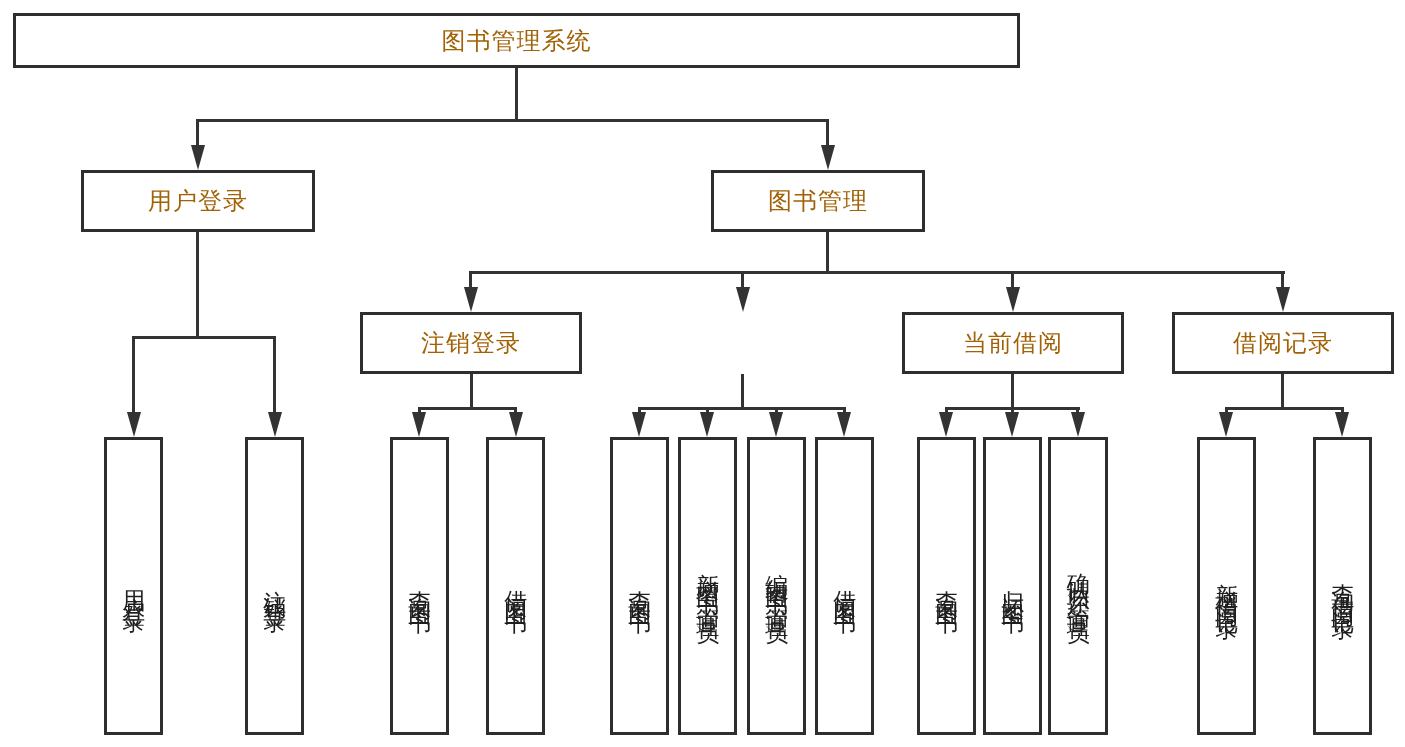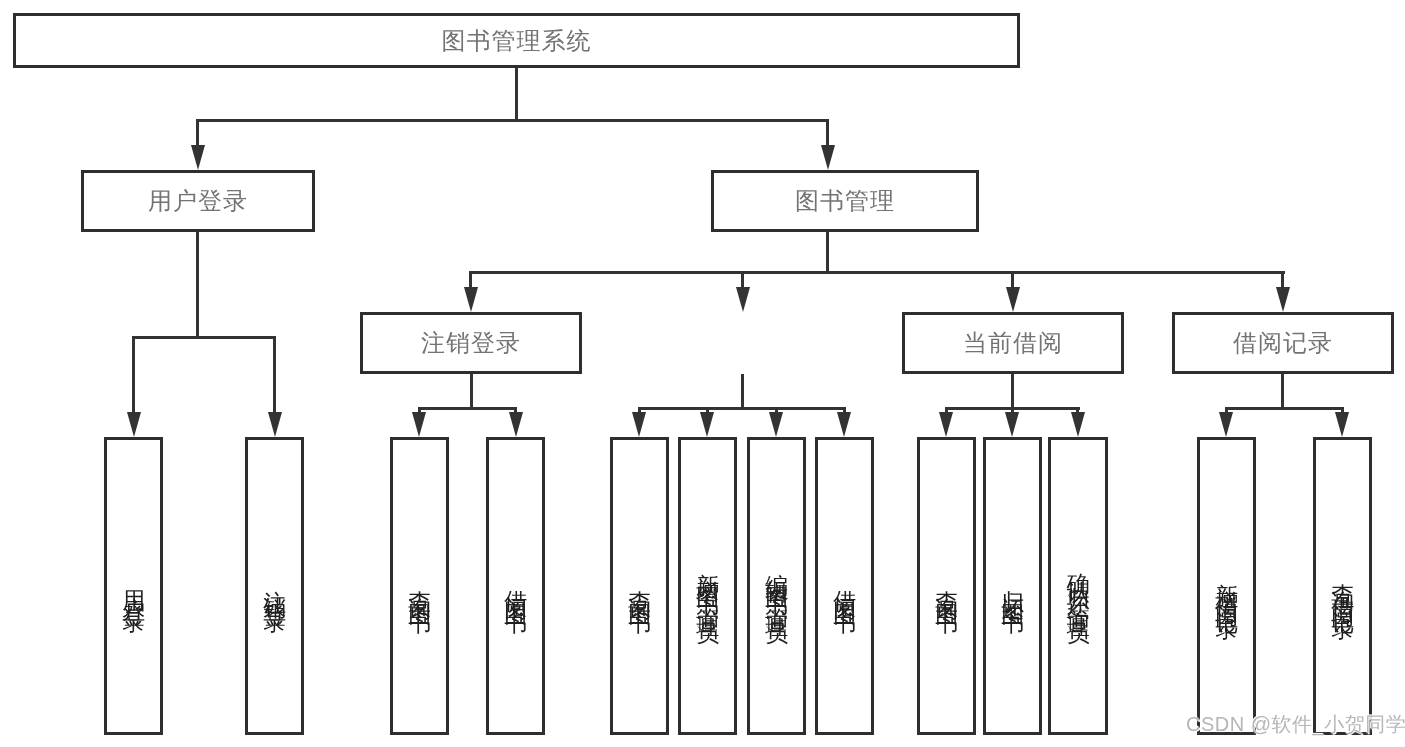--- a/index.html
+++ b/index.html
@@ -21,21 +21,21 @@
     box-sizing: border-box;
     border: 3px solid #2e2e2e;
     background: #ffffff;
     display: flex;
     align-items: center;
     justify-content: center;
   }
   .hbox span {
     font-size: 24px;
     letter-spacing: 1px;
-    color: #737373;
+    color: #a16207;
     white-space: nowrap;
   }
   .vbox span {
     writing-mode: vertical-rl;
     text-orientation: mixed;
     font-size: 23px;
     letter-spacing: 7px;
     line-height: 1.1;
     color: #1f1f1f;
     white-space: nowrap;
@@ -76,21 +76,21 @@
   <div class="line" style="left:515px; top:68px; width:3px; height:51px;"></div>
   <div class="line" style="left:197px; top:119px; width:632px; height:3px;"></div>
   <div class="line" style="left:196px; top:119px; width:3px; height:27px;"></div>
   <div class="arr" style="left:191px; top:145px;"></div>
   <div class="line" style="left:826px; top:119px; width:3px; height:27px;"></div>
   <div class="arr" style="left:821px; top:145px;"></div>
 
   <div class="hbox" style="left:81px; top:170px; width:234px; height:62px;">
     <span>用户登录</span>
   </div>
-  <div class="hbox" style="left:711px; top:170px; width:268px; height:62px;">
+  <div class="hbox" style="left:711px; top:170px; width:214px; height:62px;">
     <span>图书管理</span>
   </div>
 
   <div class="line" style="left:196px; top:232px; width:3px; height:104px;"></div>
   <div class="line" style="left:132px; top:336px; width:144px; height:3px;"></div>
   <div class="line" style="left:132px; top:336px; width:3px; height:77px;"></div>
   <div class="arr" style="left:127px; top:412px;"></div>
   <div class="line" style="left:273px; top:336px; width:3px; height:77px;"></div>
   <div class="arr" style="left:268px; top:412px;"></div>
 
@@ -186,15 +186,14 @@
     <span>确认归还（管理员）</span>
   </div>
 
   <div class="vbox" style="left:1197px; top:437px; width:59px; height:298px;">
     <span>新增借阅记录</span>
   </div>
   <div class="vbox" style="left:1313px; top:437px; width:59px; height:298px;">
     <span>查询借阅记录</span>
   </div>
 
-  <div id="watermark">CSDN @软件_小贺同学</div>
 
 </div>
 
 </body></html>

